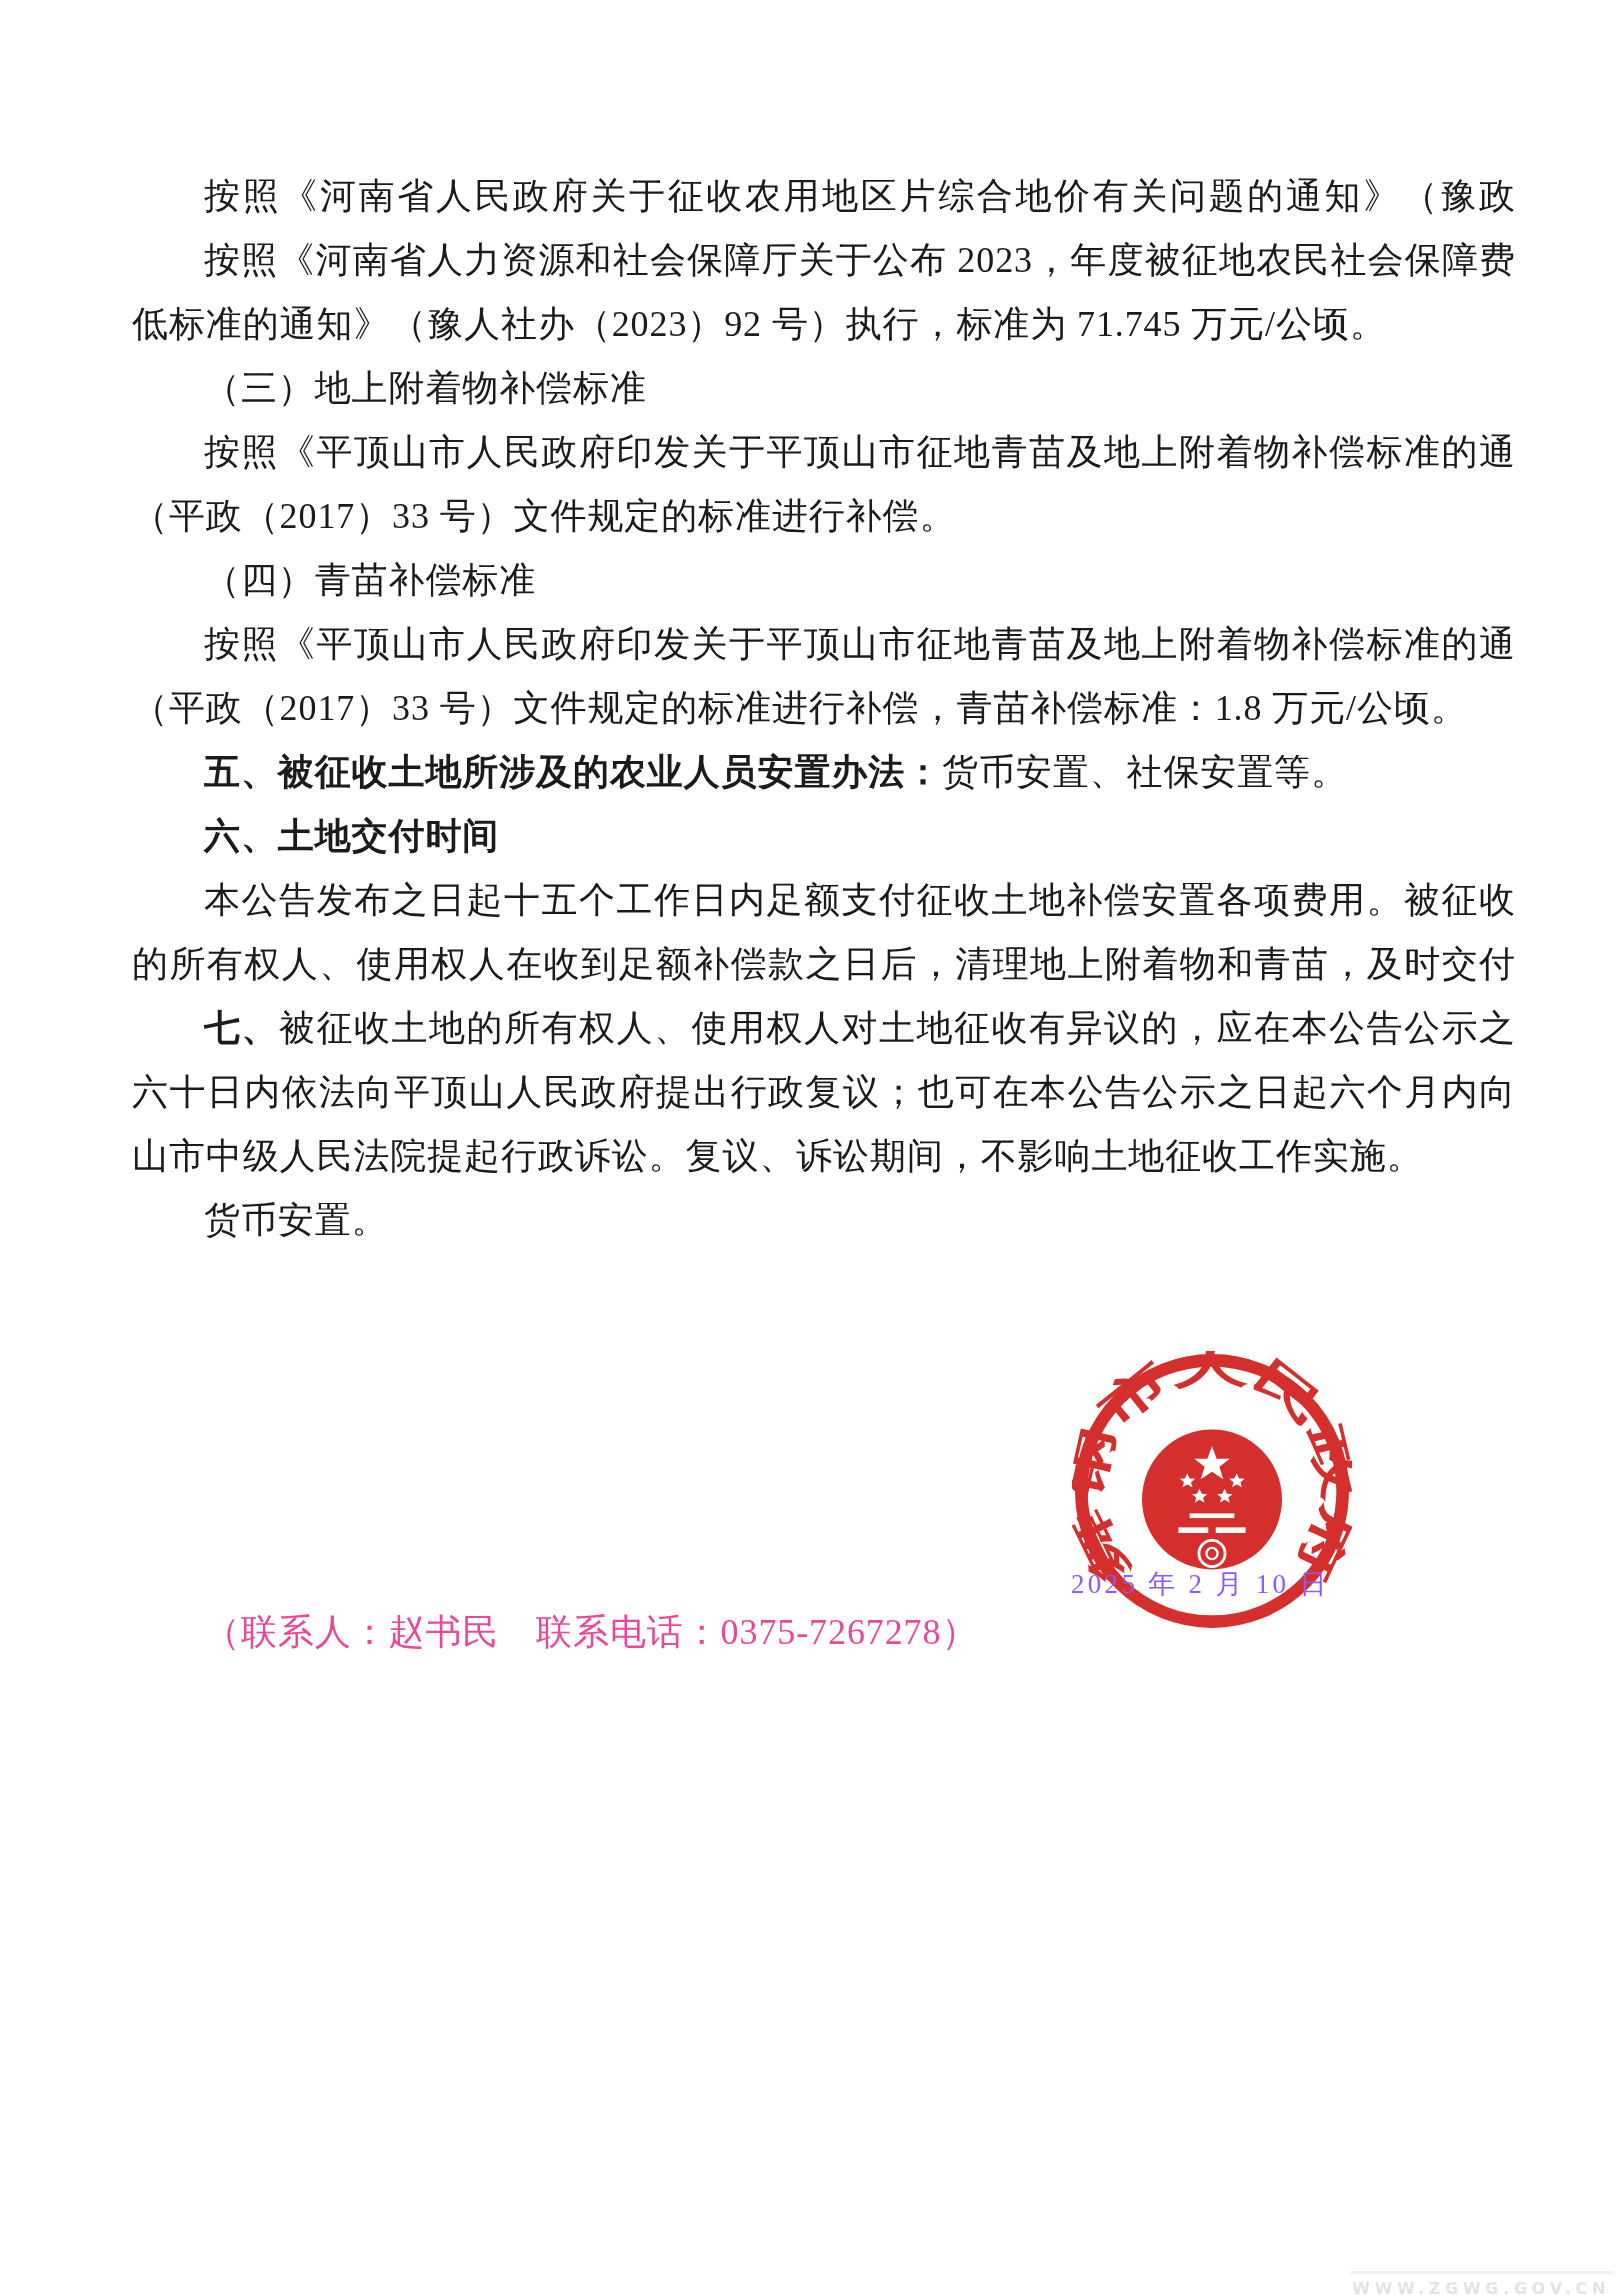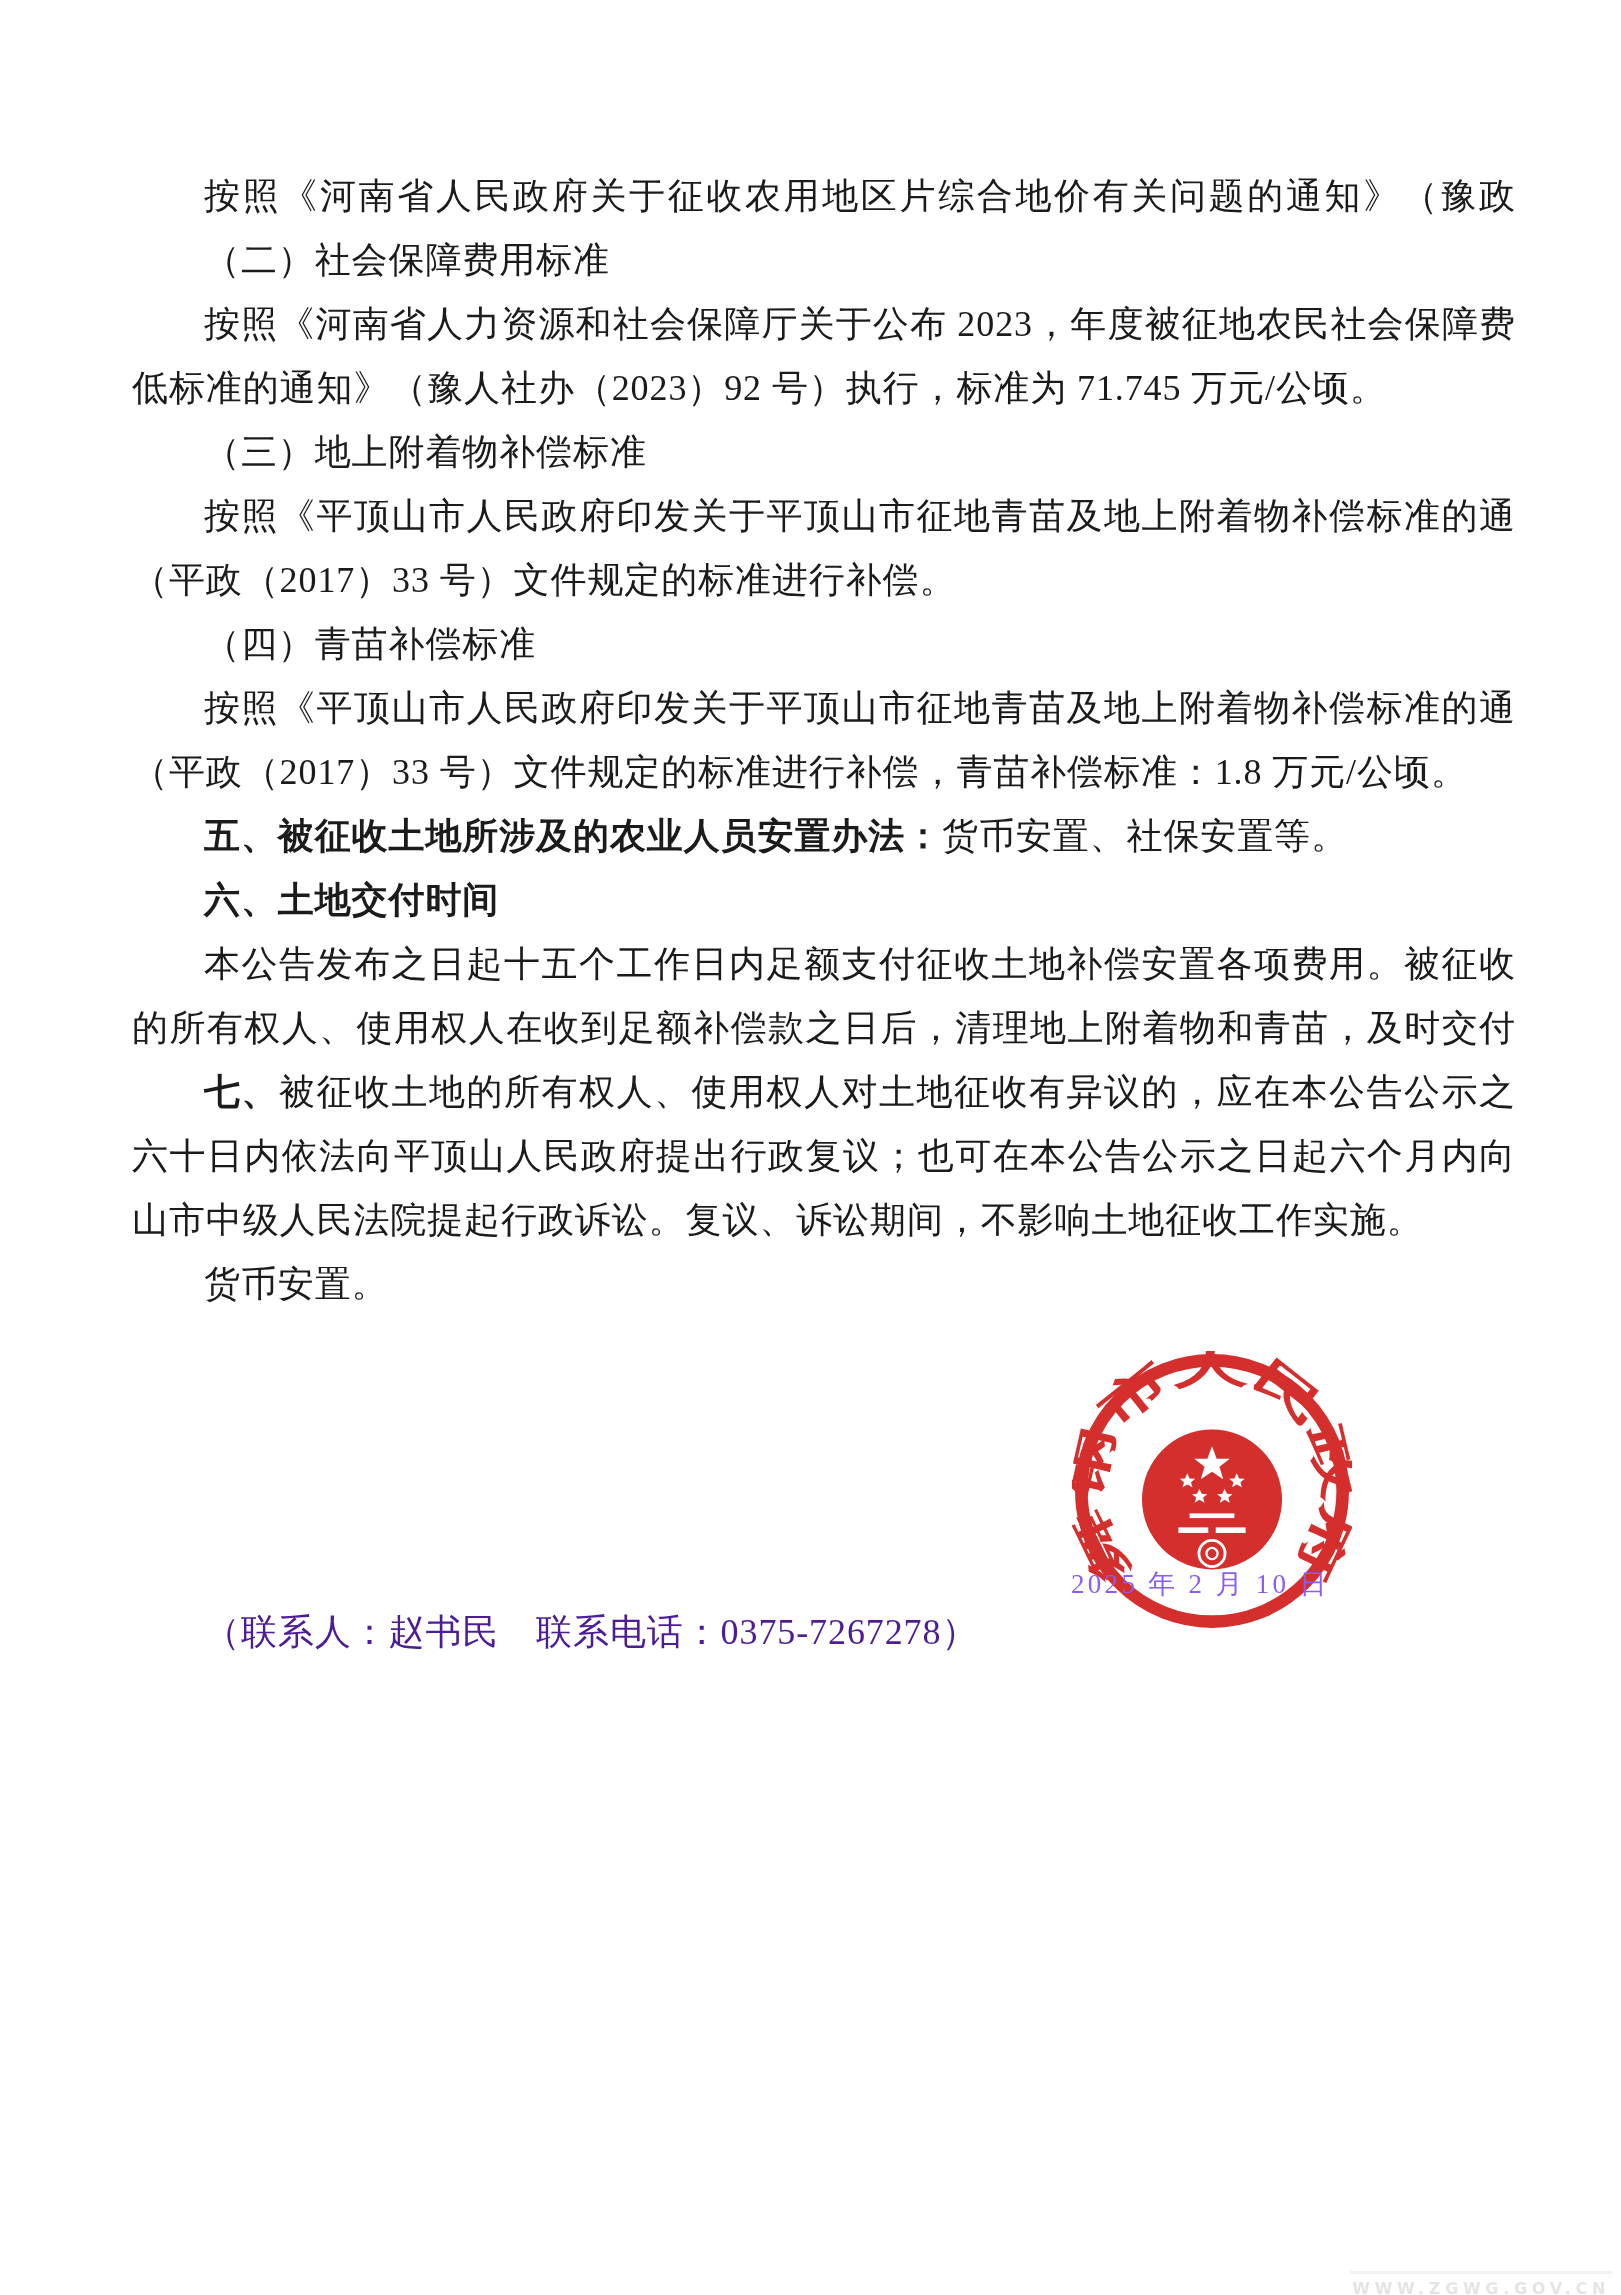--- a/index.html
+++ b/index.html
@@ -54,21 +54,21 @@
     white-space:nowrap;
     color:#8b5cf6;
     z-index:3;
   }
   .contact {
     position:absolute;
     left:204px; top:1608px;
     font-size:36px;
     letter-spacing:0.9px;
     white-space:nowrap;
-    color:#4c1d95;
+    color:#ec4899;
   }
   .watermark-strip {
     position:absolute;
     right:10.3px; bottom:21.5px;
     width:262px; height:2.8px;
     background:#f1f1f1;
   }
   .watermark {
     position:absolute;
     right:12px; bottom:-2.8px;
@@ -80,21 +80,20 @@
     white-space:nowrap;
   }
 </style>
 </head>
 <body>
 
 <div class="page" style="background: rgb(255, 255, 255);">
 
   <div class="textblock">
     <div class="line indent fill"><span>按照《河南省人民政府关于征收农用地区片综合地价有关问题的通知》（豫政（2023）</span></div>
-    <div class="line indent"><span>（二）社会保障费用标准</span></div>
     <div class="line indent fill"><span>按照《河南省人力资源和社会保障厅关于公布 2023，年度被征地农民社会保障费用最</span></div>
     <div class="line"><span>低标准的通知》（豫人社办（2023）92 号）执行，标准为 71.745 万元/公顷。</span></div>
     <div class="line indent"><span>（三）地上附着物补偿标准</span></div>
     <div class="line indent fill"><span>按照《平顶山市人民政府印发关于平顶山市征地青苗及地上附着物补偿标准的通知》</span></div>
     <div class="line"><span>（平政（2017）33 号）文件规定的标准进行补偿。</span></div>
     <div class="line indent"><span>（四）青苗补偿标准</span></div>
     <div class="line indent fill"><span>按照《平顶山市人民政府印发关于平顶山市征地青苗及地上附着物补偿标准的通知》</span></div>
     <div class="line"><span>（平政（2017）33 号）文件规定的标准进行补偿，青苗补偿标准：1.8 万元/公顷。</span></div>
     <div class="line indent"><span class="b">五、被征收土地所涉及的农业人员安置办法：</span><span>货币安置、社保安置等。</span></div>
     <div class="line indent"><span class="b">六、土地交付时间</span></div>

